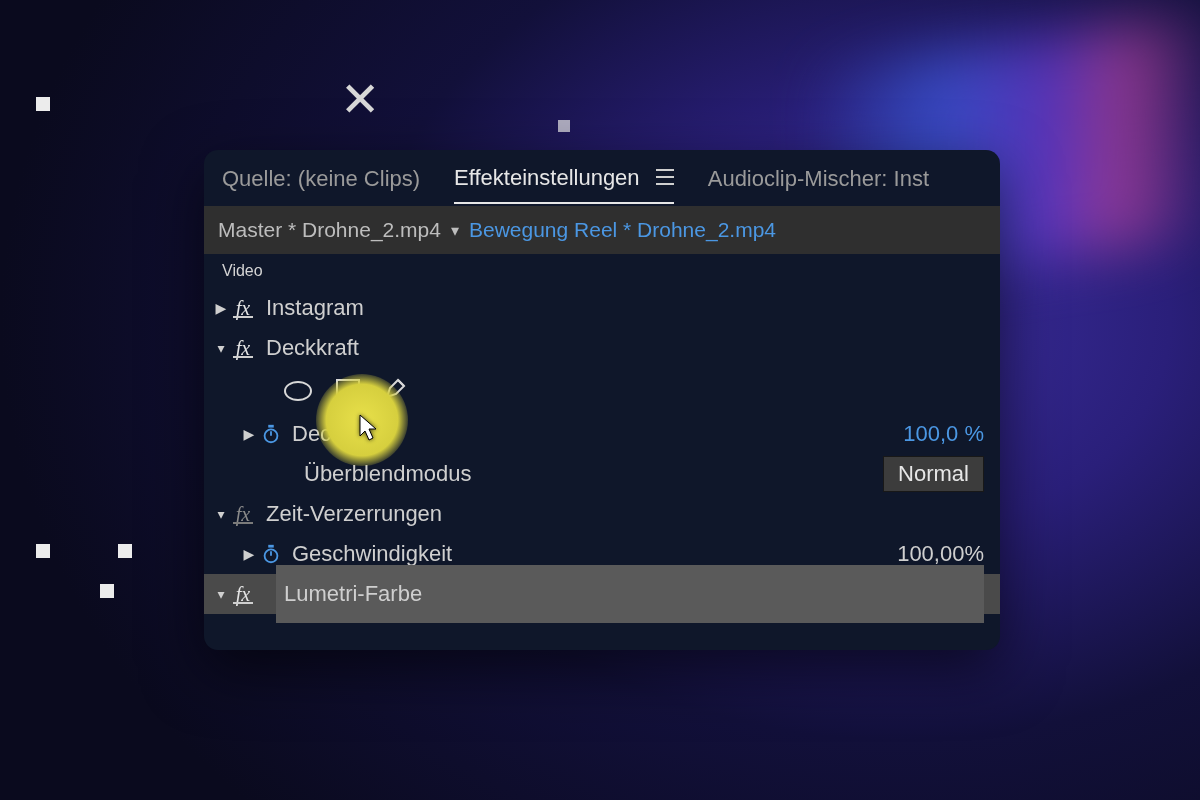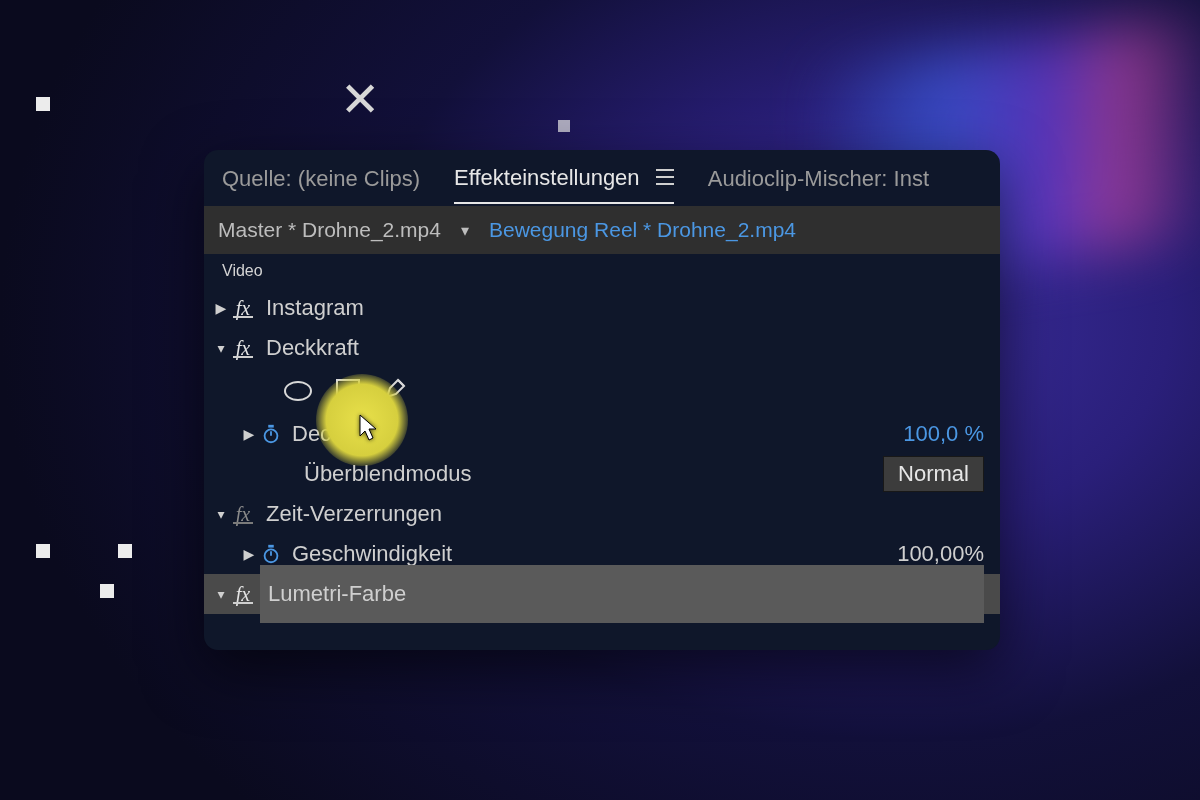--- a/index.html
+++ b/index.html
@@ -65,21 +65,21 @@
     margin-left: 10px; vertical-align: middle;
     position: relative; top: -2px;
   }
   .menu-icon span { width: 18px; height: 2px; background: #cfcfcf; }
   .crumbs {
     display: flex; align-items: center;
     height: 48px;
     background: #2f2f2f;
     padding: 0 14px;
     font-size: 21px;
-    gap: 20px;
+    gap: 10px;
   }
   .crumb-master { color: #bdbdbd; }
   .crumb-chev { color: #bdbdbd; font-size: 16px; }
   .crumb-seq { color: #4b97e3; }
   .section-hdr {
     padding: 8px 18px 8px 18px;
     color: #d4d4d4;
     font-size: 16px;
   }
   .row {
@@ -125,21 +125,21 @@
   .mask-ellipse {
     width: 28px; height: 20px;
     border: 2px solid #d8d8d8; border-radius: 50%;
   }
   .mask-rect {
     width: 24px; height: 24px;
     border: 2px solid #d8d8d8;
   }
   .mask-pen svg { width: 24px; height: 24px; }
   .row.highlight { background: #4a4a4a; }
-  .row.highlight .label { background: #5a5a5a; padding: 16px 8px; margin-left: 4px; }
+  .row.highlight .label { background: #5a5a5a; padding: 16px 8px; margin-left: 20px; }
   .click-spot {
     position: absolute;
     width: 92px; height: 92px;
     border-radius: 50%;
     background: radial-gradient(circle, #e8e04a 0%, #d6cf3e 55%, rgba(214,207,62,0) 75%);
     pointer-events: none;
     z-index: 50;
   }
   .cursor {
     position: absolute;

